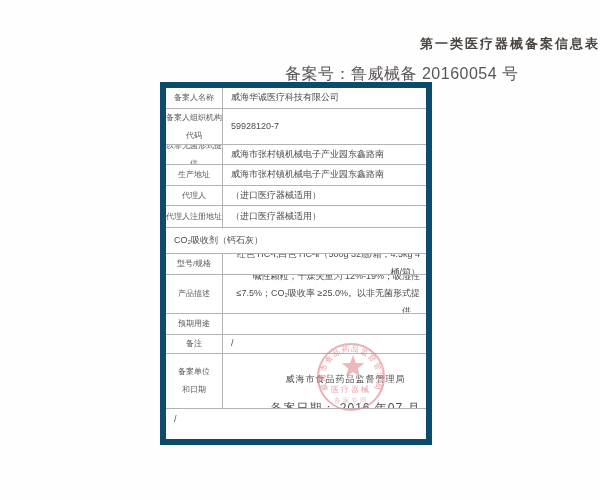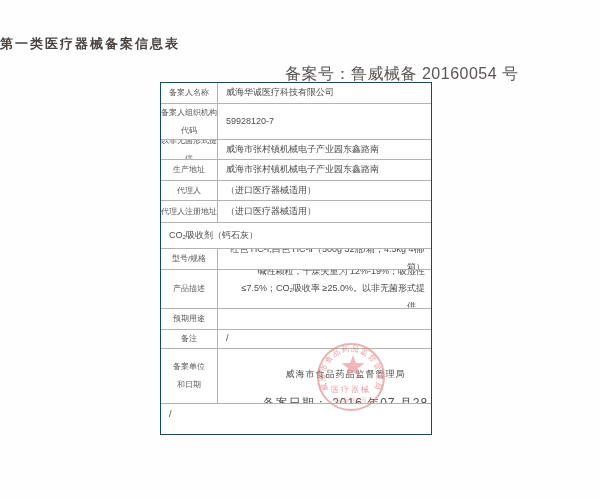--- a/index.html
+++ b/index.html
@@ -8,31 +8,31 @@
     background:#ffffff;
     font-family:"Liberation Sans","DejaVu Sans",sans-serif;
     color:#4c4c4c;
     position:relative;
     overflow:hidden;
   }
   .page{position:absolute;left:0;top:0;width:600px;height:500px;background:#fefefe;}
 
   .doc-title{
     position:absolute;top:35px;left:0;width:600px;
-    text-align:left;font-size:13px;font-weight:bold;
+    text-align:right;font-size:13px;font-weight:bold;
     letter-spacing:2px;color:#4a4440;
   }
   .record-no{
     position:absolute;top:64px;left:285px;
     font-size:16px;color:#5a5654;letter-spacing:0.5px;
   }
 
   .info-table{
     position:absolute;left:160px;top:82px;width:272px;
-    border:1px solid #0c4a6e;background:#fff;
+    border:6px solid #0c4a6e;background:#fff;
     box-sizing:border-box;
   }
   .trow{display:flex;border-top:1px solid #b3b3b3;box-sizing:border-box;}
   .trow:first-child{border-top:none;}
   .r1{height:20px}.r2{height:36px}.r3{height:20px}.r4{height:21px}
   .r5{height:20px}.r6{height:22px}.r7{height:26px}.r8{height:21px}
   .r9{height:39px}.r10{height:21px}.r11{height:19px}.r12{height:55px}.r13{height:31px}
 
   .tlabel{
     flex:0 0 57px;width:57px;box-sizing:border-box;

